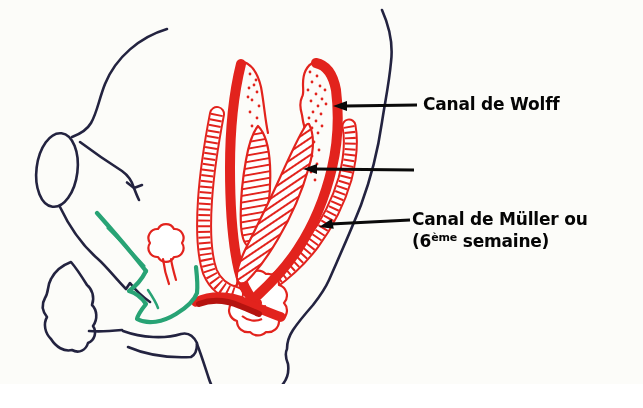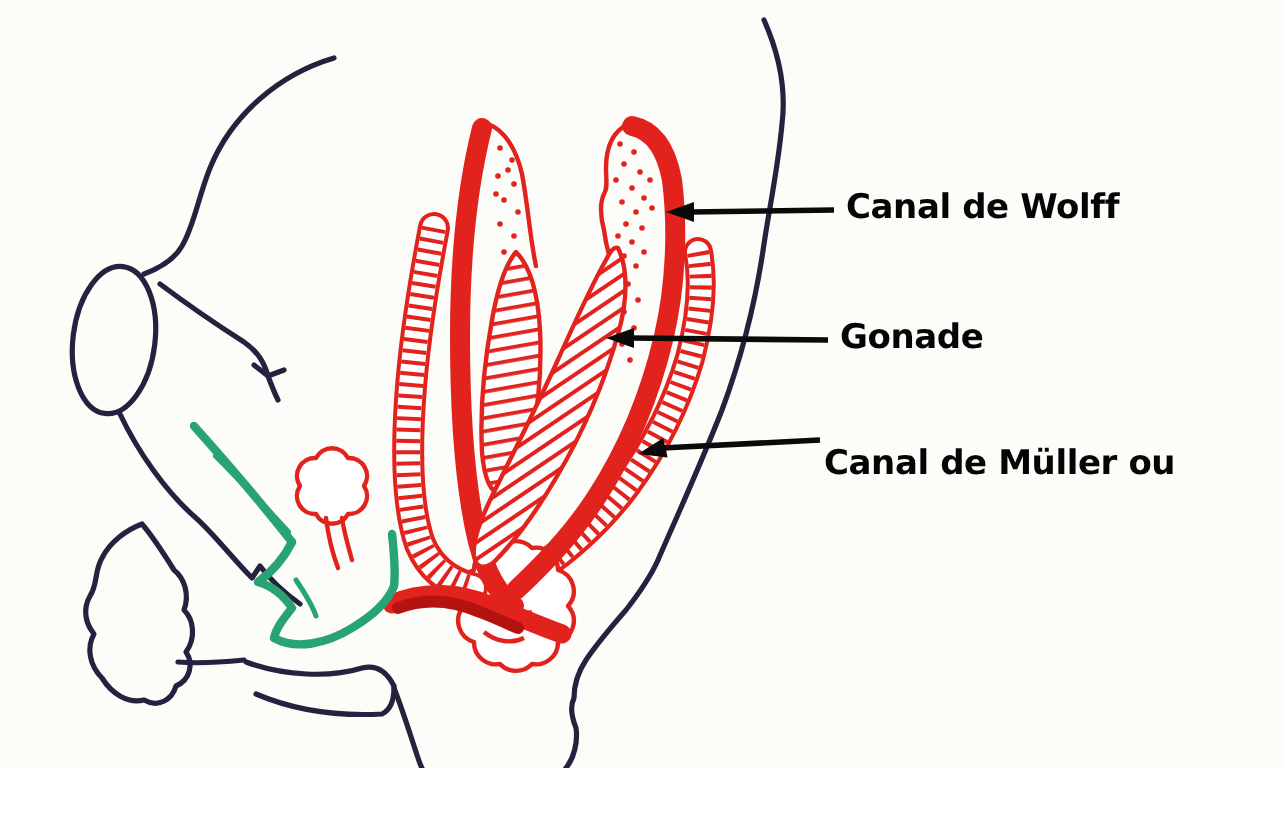--- a/index.html
+++ b/index.html
@@ -155,21 +155,19 @@
   <g>
     <line x1="331" y1="224" x2="410" y2="220" stroke="#0a0a0a" stroke-width="2.8"></line>
     <polygon points="319,227 331.6,219 333.8,228.8" fill="#0a0a0a"></polygon>
   </g>
 </svg>
 
 <div class="lbl" style="left:423px;top:93px;">
   <span>Canal de Wolff</span>
 </div>
 
-<div class="lbl" style="left:420px;top:158px;">
-  <span>Gonade</span>
-</div>
 
-<div class="lbl" style="left:412px;top:208px;margin-top:13px;">
+<div class="lbl" style="left:412px;top:208px;">
   <div>Canal de Müller ou</div>
+  <div><span>(6</span><span class="sup">ème</span><span> semaine)</span></div>
 </div>
 
 </div>
 
 </body></html>

